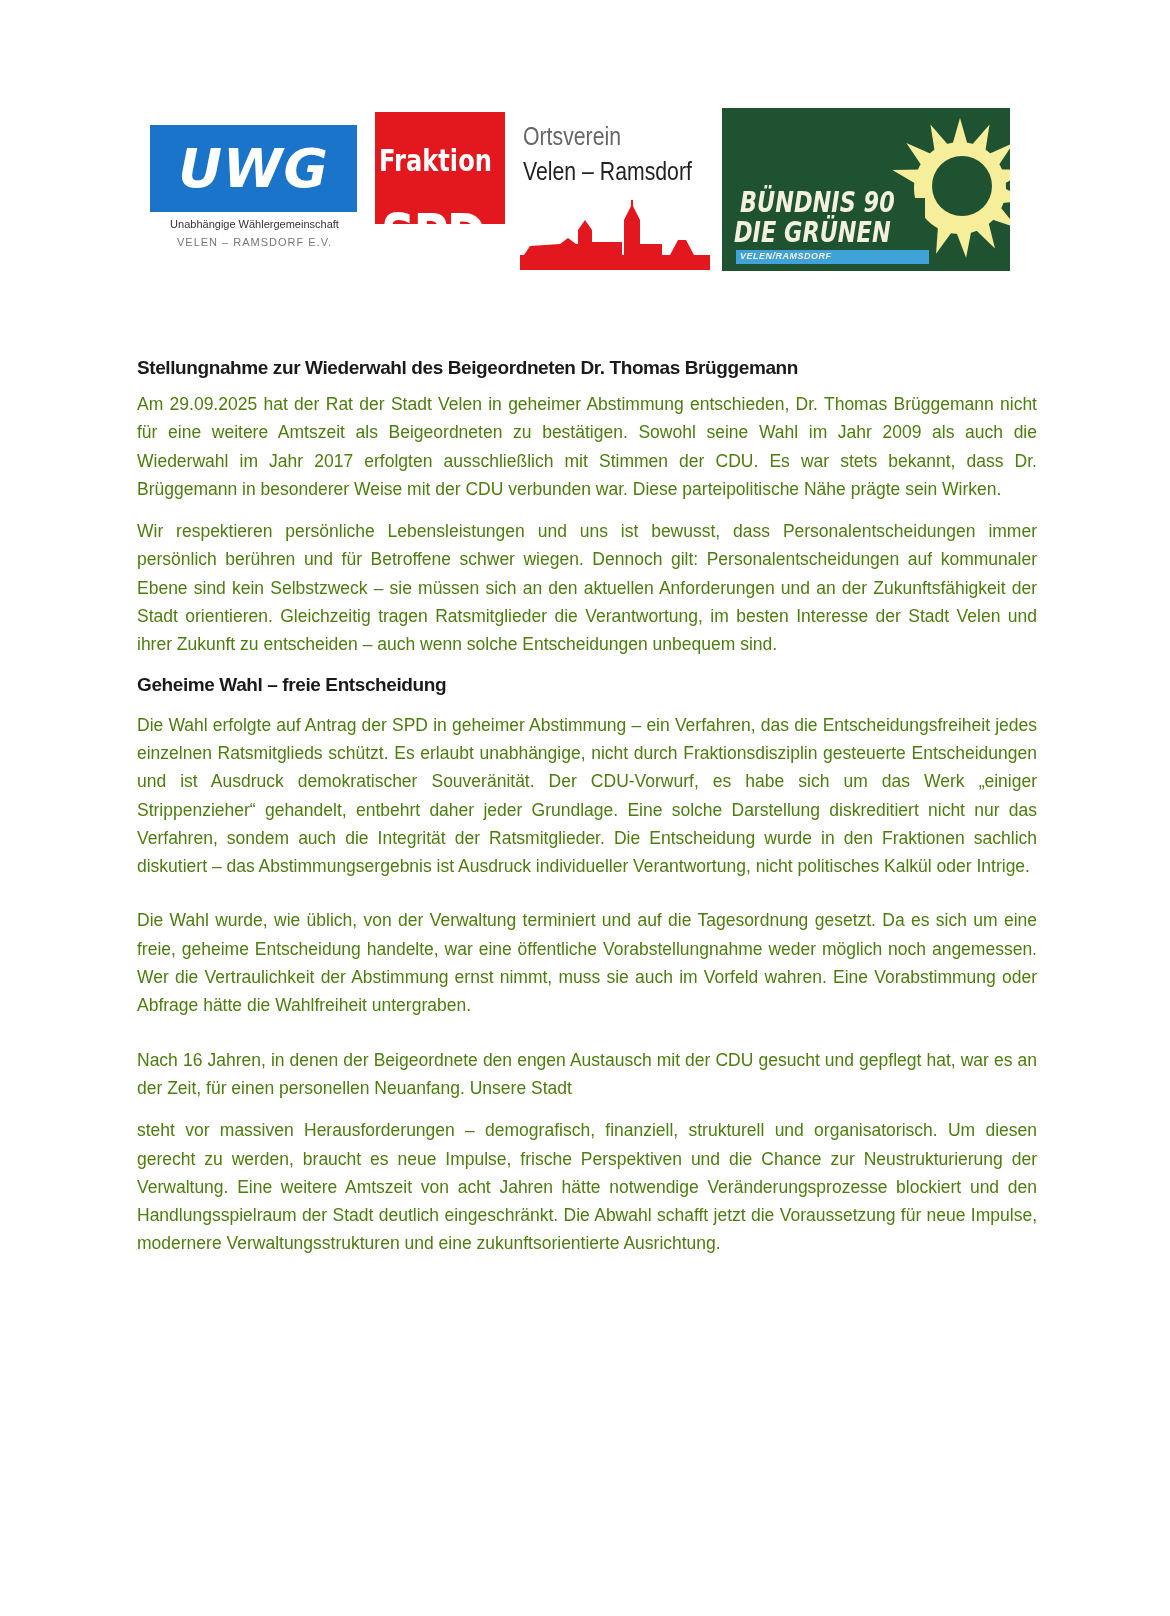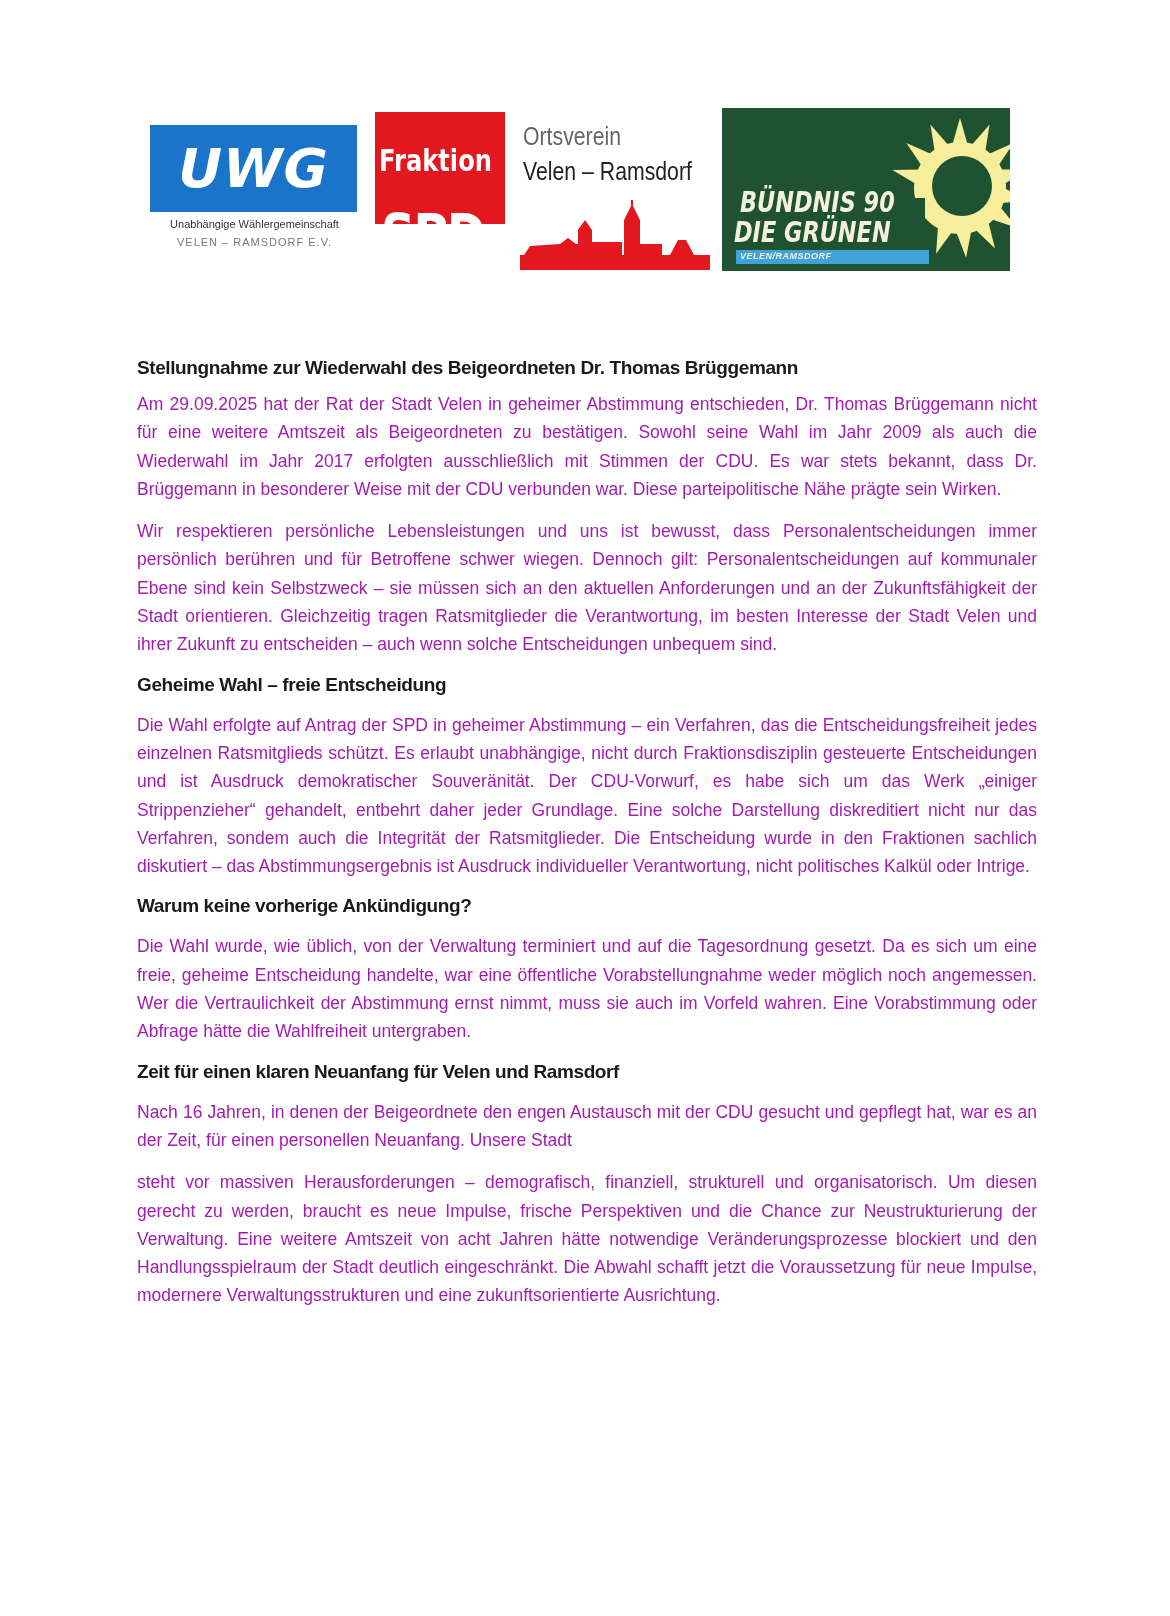--- a/index.html
+++ b/index.html
@@ -44,21 +44,21 @@
                 background: #3fa2d9; }
   .gruene-bar span { position: absolute; left: 4px; top: 1px; font-size: 9px; font-weight: bold;
                      font-style: italic; color: #f3f1de; letter-spacing: 0.5px; }
   .sunflower { position: absolute; left: 168px; top: 8px; width: 135px; height: 155px; }
 
   
   .doc { position: absolute; left: 137px; top: 355px; width: 900px;
          font-family: "Liberation Sans", "DejaVu Sans", sans-serif; }
   .doc h2 { margin: 0; font-size: 19px; font-weight: bold; color: #1a1a1a; line-height: 26px;
             letter-spacing: -0.4px; }
-  .doc p { margin: 0; font-size: 17.5px; line-height: 28.3px; color: #a21caf;
+  .doc p { margin: 0; font-size: 17.5px; line-height: 28.3px; color: #4d7c0f;
            text-align: justify; }
   .h-first { margin-bottom: 9px !important; }
   .gap-h { height: 13px; }
   .gap-p { height: 14px; }
 </style>
 </head>
 <body>
 
 <div class="logos">
 
@@ -134,26 +134,24 @@
 
   <div class="gap-h"></div>
   <div>
     <h2>Geheime Wahl – freie Entscheidung</h2>
     <div class="gap-h"></div>
     <p>Die Wahl erfolgte auf Antrag der SPD in geheimer Abstimmung – ein Verfahren, das die Entscheidungsfreiheit jedes einzelnen Ratsmitglieds schützt. Es erlaubt unabhängige, nicht durch Fraktionsdisziplin gesteuerte Entscheidungen und ist Ausdruck demokratischer Souveränität. Der CDU-Vorwurf, es habe sich um das Werk „einiger Strippenzieher“ gehandelt, entbehrt daher jeder Grundlage. Eine solche Darstellung diskreditiert nicht nur das Verfahren, sondem auch die Integrität der Ratsmitglieder. Die Entscheidung wurde in den Fraktionen sachlich diskutiert – das Abstimmungsergebnis ist Ausdruck individueller Verantwortung, nicht politisches Kalkül oder Intrige.</p>
   </div>
 
   <div class="gap-h"></div>
   <div>
-    <h2>Warum keine vorherige Ankündigung?</h2>
     <div class="gap-h"></div>
     <p>Die Wahl wurde, wie üblich, von der Verwaltung terminiert und auf die Tagesordnung gesetzt. Da es sich um eine freie, geheime Entscheidung handelte, war eine öffentliche Vorabstellungnahme weder möglich noch angemessen. Wer die Vertraulichkeit der Abstimmung ernst nimmt, muss sie auch im Vorfeld wahren. Eine Vorabstimmung oder Abfrage hätte die Wahlfreiheit untergraben.</p>
   </div>
 
   <div class="gap-h"></div>
   <div>
-    <h2>Zeit für einen klaren Neuanfang für Velen und Ramsdorf</h2>
     <div class="gap-h"></div>
     <p>Nach 16 Jahren, in denen der Beigeordnete den engen Austausch mit der CDU gesucht und gepflegt hat, war es an der Zeit, für einen personellen Neuanfang. Unsere Stadt</p>
     <div class="gap-p"></div>
     <p>steht vor massiven Herausforderungen – demografisch, finanziell, strukturell und organisatorisch. Um diesen gerecht zu werden, braucht es neue Impulse, frische Perspektiven und die Chance zur Neustrukturierung der Verwaltung. Eine weitere Amtszeit von acht Jahren hätte notwendige Veränderungsprozesse blockiert und den Handlungsspielraum der Stadt deutlich eingeschränkt. Die Abwahl schafft jetzt die Voraussetzung für neue Impulse, modernere Verwaltungsstrukturen und eine zukunftsorientierte Ausrichtung.</p>
   </div>
 </div>
 
 </body></html>

